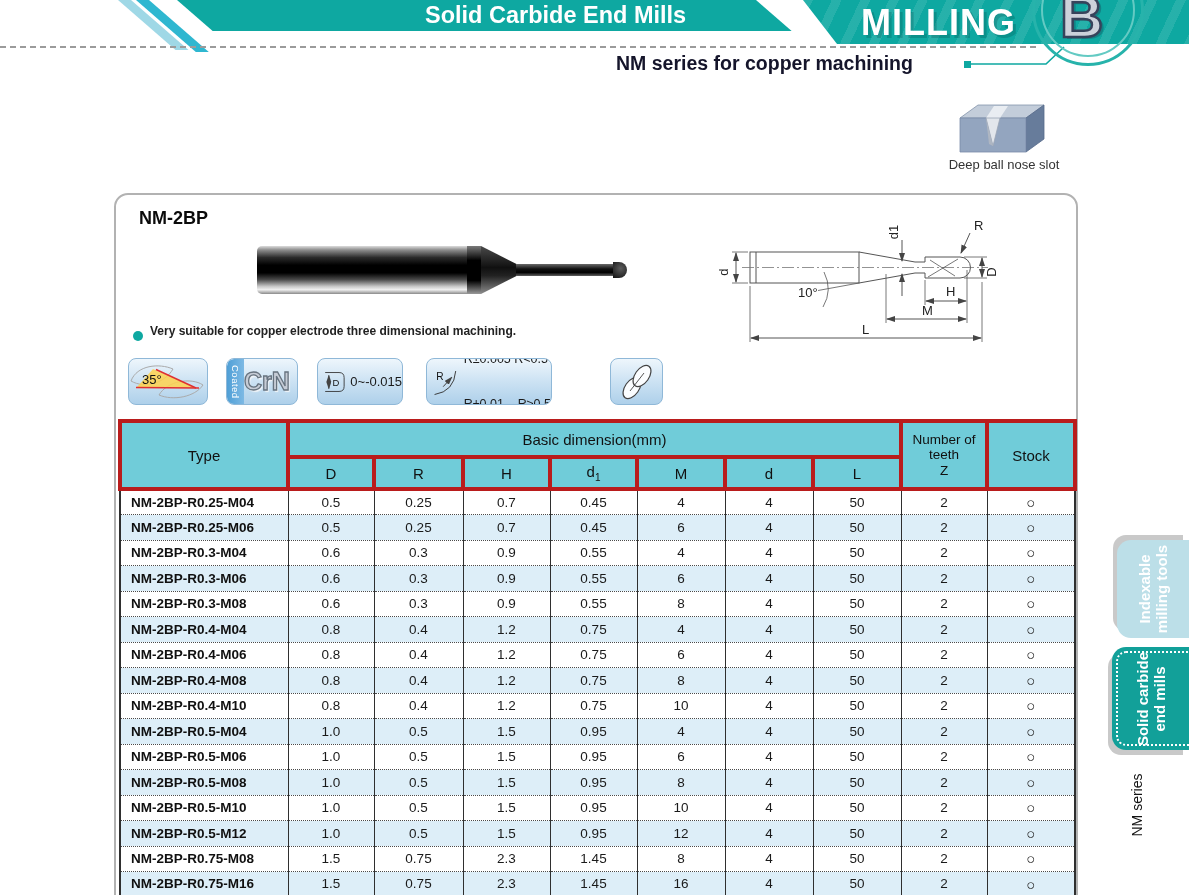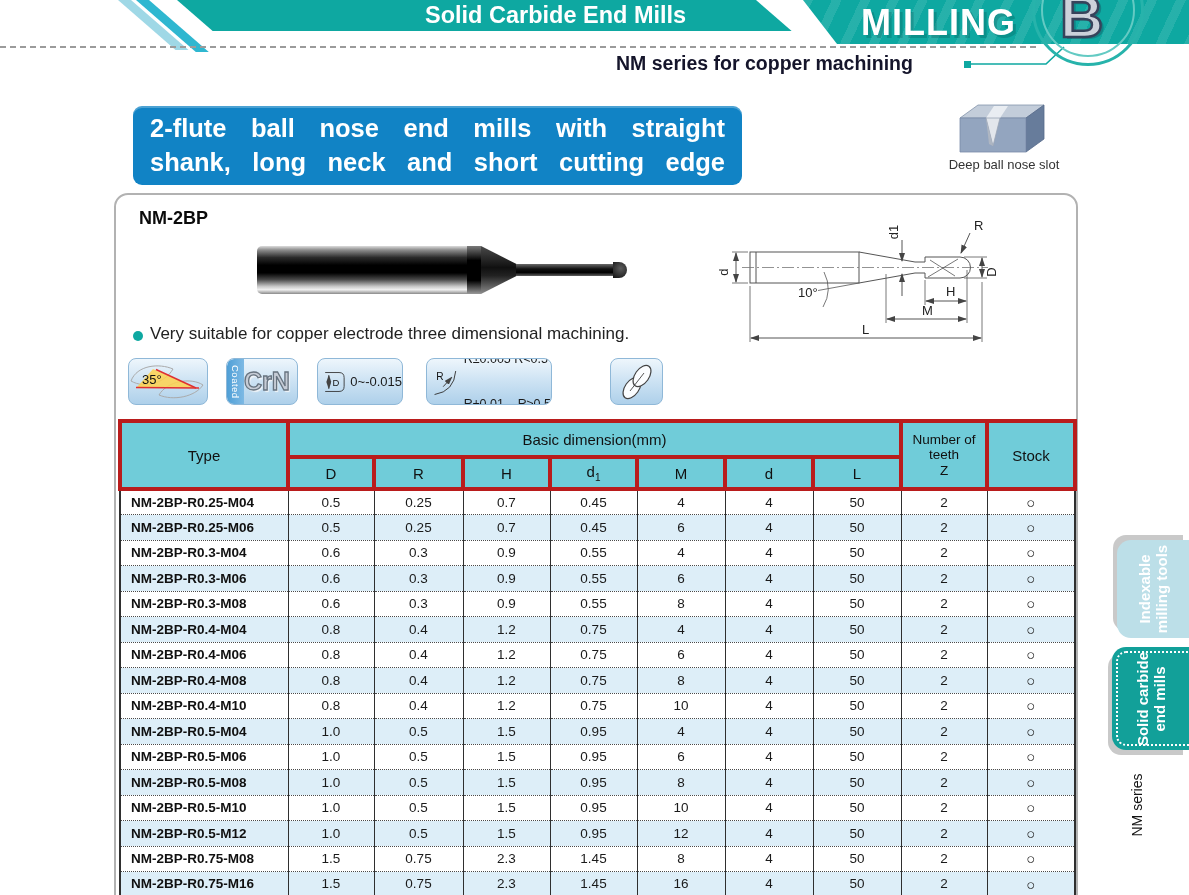--- a/index.html
+++ b/index.html
@@ -60,21 +60,21 @@
     background:linear-gradient(180deg,#4a4a4a,#101010 45%,#222 62%,#8d8d8d);}
   .neck{position:absolute;left:516px;top:264px;width:99px;height:12px;
     background:linear-gradient(180deg,#6a6a6a,#101010 42%,#000 70%,#606060);}
   .tip{position:absolute;left:613px;top:262px;width:14px;height:16px;border-radius:0 8px 8px 0;
     background:radial-gradient(circle at 55% 40%,#5c5c5c,#111);}
 
   .tech-drawing{position:absolute;left:712px;top:216px;}
   .tech-drawing text{font-family:"Liberation Sans",sans-serif;font-size:13px;fill:#222;}
 
   .feature-dot{position:absolute;left:133px;top:331px;width:10px;height:10px;border-radius:50%;background:var(--teal);}
-  .feature-text{position:absolute;left:150px;top:324px;font-size:17px;color:#222;}
+  .feature-text{position:absolute;left:150px;top:324px;font-size:12px;color:#222;font-weight:bold;}
 
   
   .badge{position:absolute;top:358px;height:47px;border:1px solid var(--badge_border);border-radius:8px;
     background:linear-gradient(180deg,#eef6fc 0%,#cfe4f4 45%,#aed0ea 100%);
     display:flex;align-items:center;overflow:hidden;}
   .badge1{left:128px;width:80px;}
   .badge2{left:226px;width:72px;}
   .badge3{left:317px;width:86px;padding-left:5px;}
   .badge4{left:426px;width:126px;padding-left:6px;}
   .badge5{left:610px;width:53px;justify-content:center;}
@@ -129,24 +129,20 @@
   <div class="b-ring-outer"></div>
   <div class="b-ring-inner"></div>
   <div class="b-letter">B</div>
   <div class="dashed-rule"></div>
   <div class="series-heading">NM series for copper machining</div>
   <svg class="connector" width="110" height="30">
     <rect x="2" y="17" width="7" height="7" fill="#0ea8a1"></rect>
     <polyline points="9,20 84,20 102,3" fill="none" stroke="#0ea8a1" stroke-width="1.6"></polyline>
   </svg>
 
-  <div class="banner">
-    <div class="banner-line">2-flute ball nose end mills with straight</div>
-    <div class="banner-line">shank, long neck and short cutting edge</div>
-  </div>
 
   <svg class="slot-icon" width="108" height="54" viewBox="0 0 108 54">
     <polygon points="12,16 30,3 96,3 78,16" fill="#c3cdda" stroke="#8494ab" stroke-width="0.8"></polygon>
     <polygon points="78,16 96,3 96,37 78,50" fill="#677c9b" stroke="#56698a" stroke-width="0.8"></polygon>
     <polygon points="12,16 78,16 78,50 12,50" fill="#93a5bf" stroke="#7a8ca8" stroke-width="0.8"></polygon>
     <polygon points="38,16 46,4 60,4 52,16" fill="#e9edf2"></polygon>
     <polygon points="38,16 52,16 45,44" fill="#e2e6ec" stroke="#9aa5b5" stroke-width="0.8"></polygon>
     <polygon points="38,16 45,44 41,42" fill="#aeb6c2"></polygon>
   </svg>
   <div class="slot-label">Deep ball nose slot</div>

